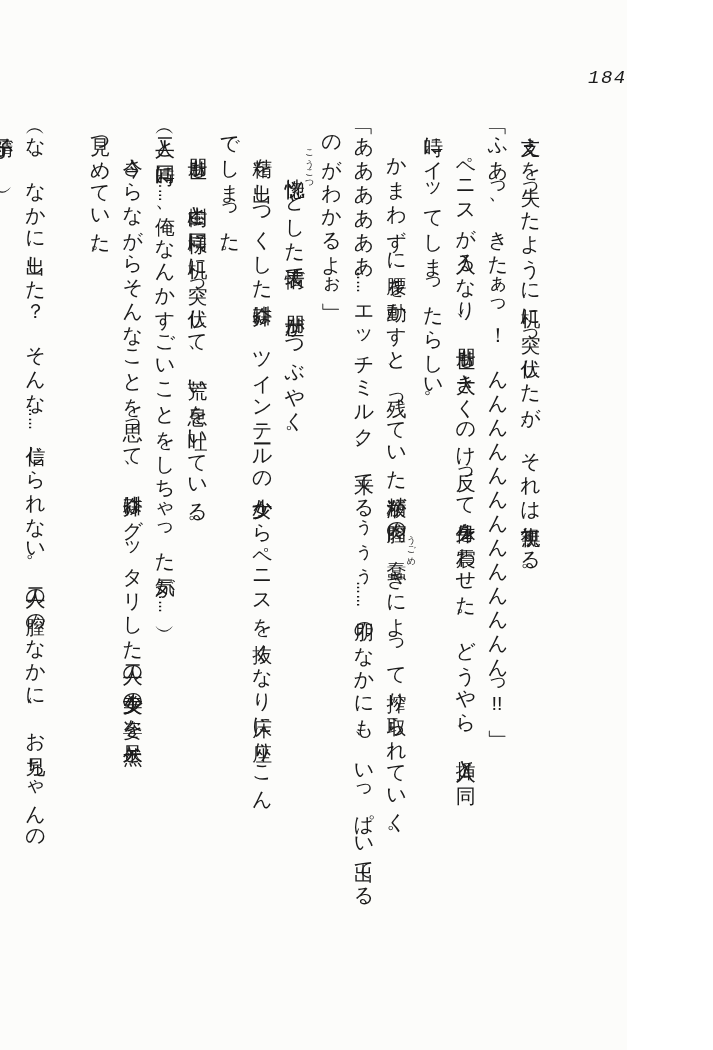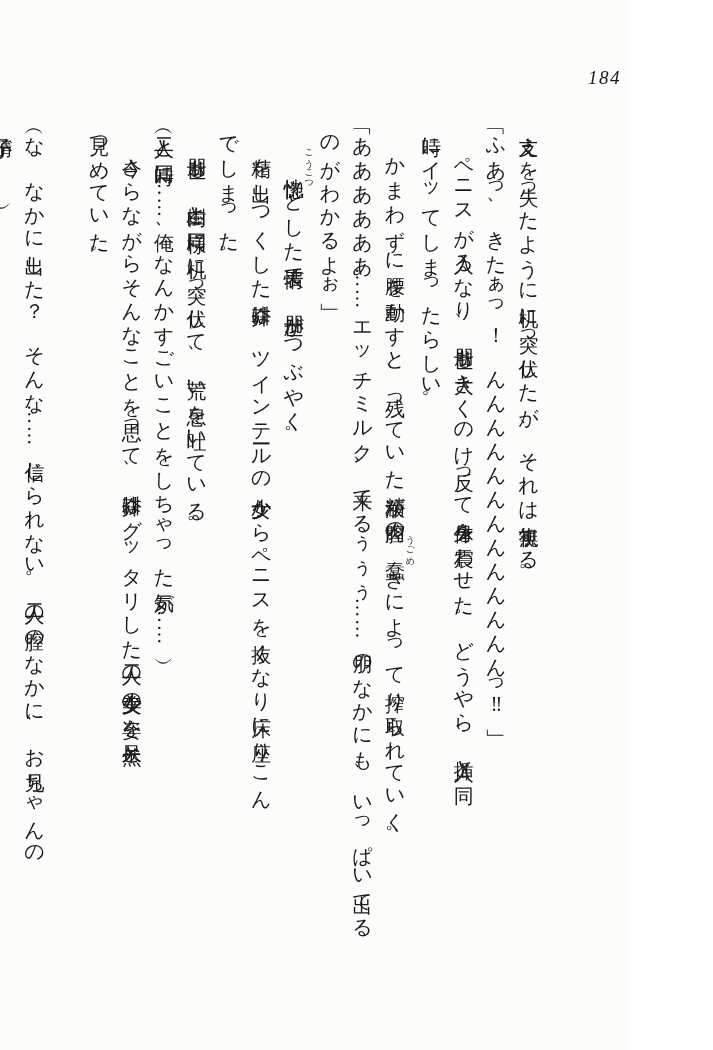--- a/index.html
+++ b/index.html
@@ -10,21 +10,21 @@
     width: 713px;
     height: 1050px;
     background: #ffffff;
   }
   .page {
     position: relative;
     width: 627px;
     height: 1050px;
     background: #fcfcfa;
     overflow: hidden;
-    font-family: Liberation Serif, serif;
+    font-family: Liberation Mono, monospace;
     color: #1b1b1b;
   }
   .page-number {
     position: absolute;
     top: 67px;
     left: 588px;
     font-size: 19px;
     font-style: italic;
     letter-spacing: 1.5px;
     color: #1b1b1b;

